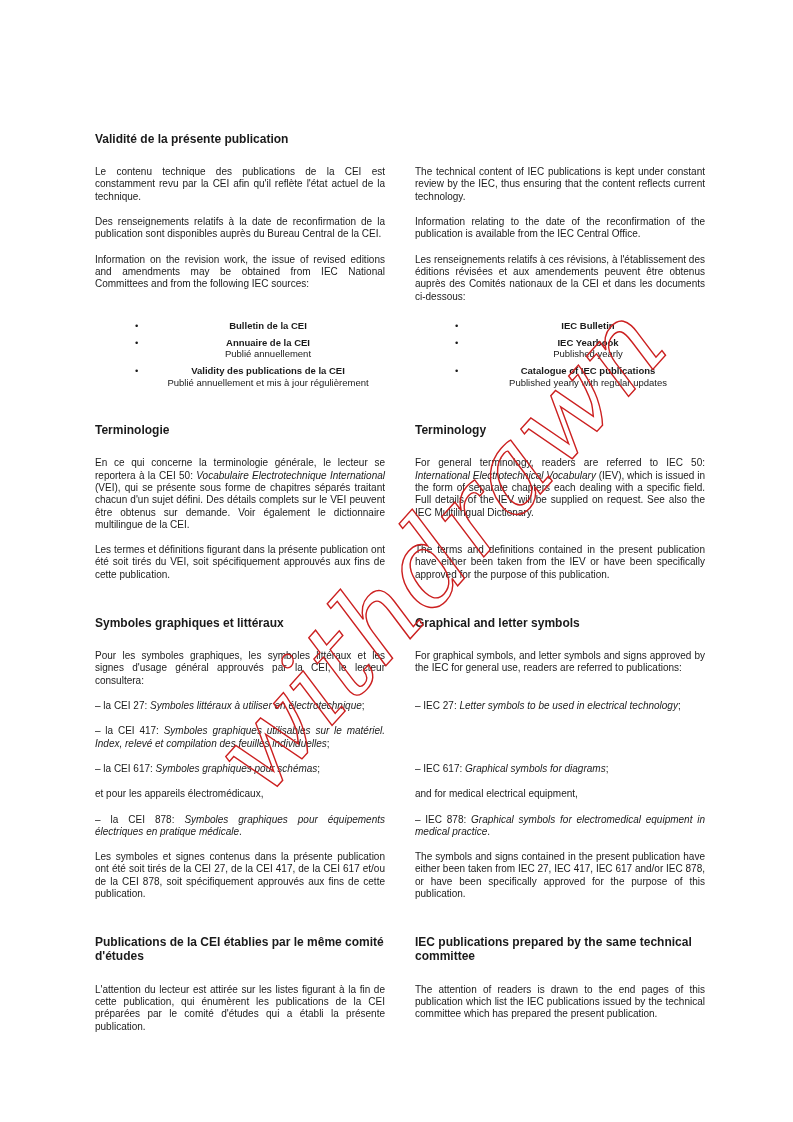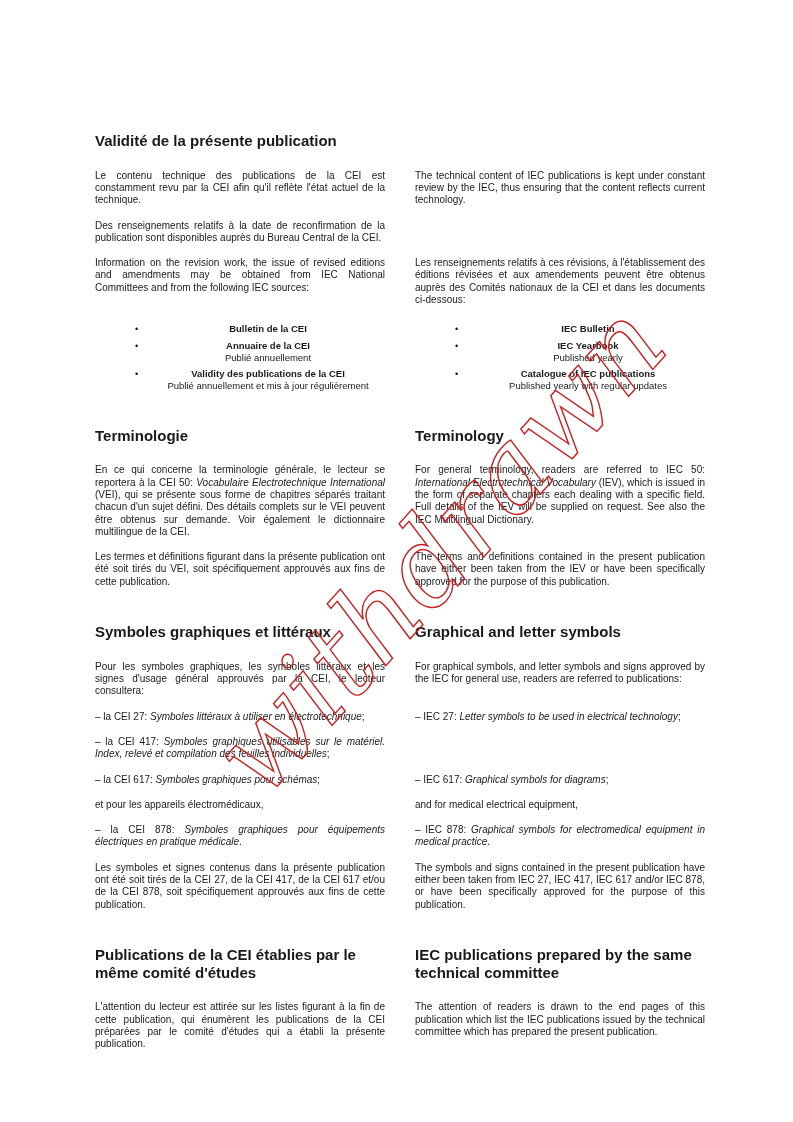--- a/index.html
+++ b/index.html
@@ -6,21 +6,21 @@
   * { margin:0; padding:0; box-sizing:border-box; }
   html, body { background:#ffffff; }
   body {
     width:793px; height:1122px; position:relative; overflow:hidden;
     font-family:"Liberation Sans", sans-serif; color:#1a1a1a;
   }
   .page { position:absolute; inset:0; background:#ffffff; }
   .content { position:absolute; left:95px; top:132px; width:610px; z-index:1; }
   .row { display:grid; grid-template-columns:290px 290px; column-gap:30px; }
   p.cell { font-size:10px; line-height:1.23; text-align:justify; margin:0 0 13px 0; }
-  h2.cell { font-size:15px; line-height:1.18; font-weight:bold; text-align:left; margin:22px 0 20px 0; }
+  h2.cell { font-size:12px; line-height:1.18; font-weight:bold; text-align:left; margin:22px 0 20px 0; }
   h2.first { margin-top:0; }
   .bullets { font-size:9.5px; line-height:1.23; margin:4px 0 8px 0; }
   .bitem { display:flex; margin-bottom:5px; }
   .dot { flex:0 0 16px; margin-left:40px; }
   .btxt { flex:1;text-align:center; }
   .bold { font-weight:bold; }
   i { font-style:italic; }
   .ditem { margin-left:14px; margin-bottom:10px; }
   .mid { margin-bottom:10px; }
   .watermark { position:absolute; left:0; top:0; z-index:5; pointer-events:none; }
@@ -34,20 +34,21 @@
 
     <div class="row">
       <h2 class="cell first">Validité de la présente publication</h2>
     </div>
     <div class="row">
       <p class="cell">Le contenu technique des publications de la CEI est constamment revu par la CEI afin qu'il reflète l'état actuel de la technique.</p>
       <p class="cell">The technical content of IEC publications is kept under constant review by the IEC, thus ensuring that the content reflects current technology.</p>
     </div>
     <div class="row">
       <p class="cell">Des renseignements relatifs à la date de reconfirmation de la publication sont disponibles auprès du Bureau Central de la CEI.</p>
+      <p class="cell">Information relating to the date of the reconfirmation of the publication is available from the IEC Central Office.</p>
     </div>
     <div class="row">
       <p class="cell">Information on the revision work, the issue of revised editions and amendments may be obtained from IEC National Committees and from the following IEC sources:</p>
       <p class="cell">Les renseignements relatifs à ces révisions, à l'établissement des éditions révisées et aux amendements peuvent être obtenus auprès des Comités nationaux de la CEI et dans les documents ci-dessous:</p>
     </div>
     <div class="row">
       <div class="bullets">
         <div class="bitem">
           <span class="dot">•</span>
           <div class="btxt">

